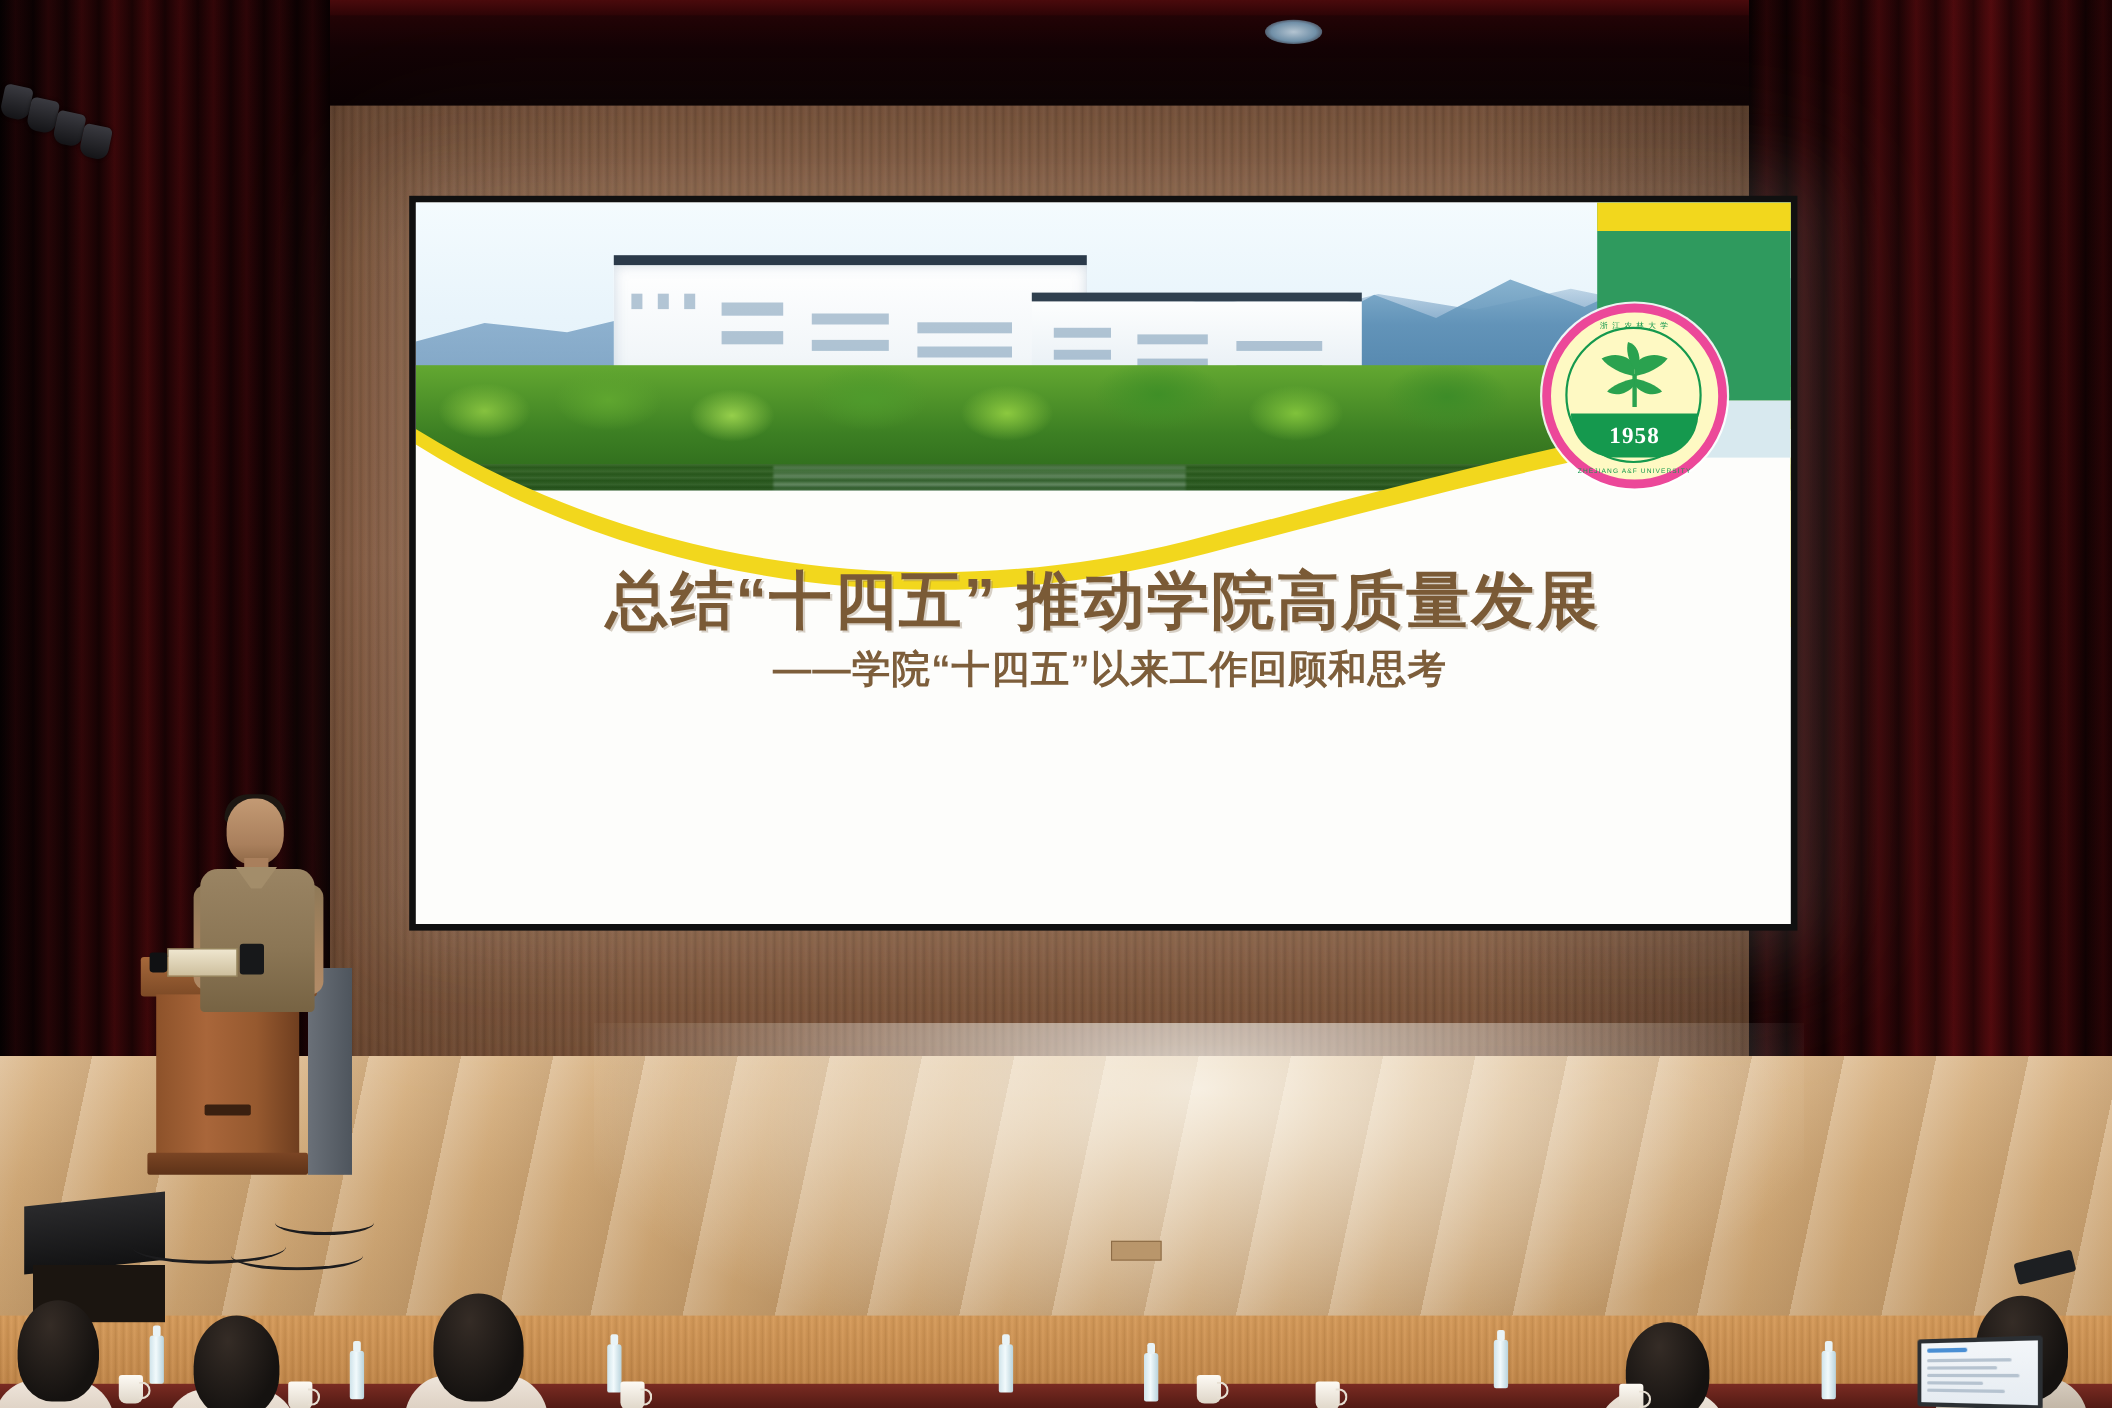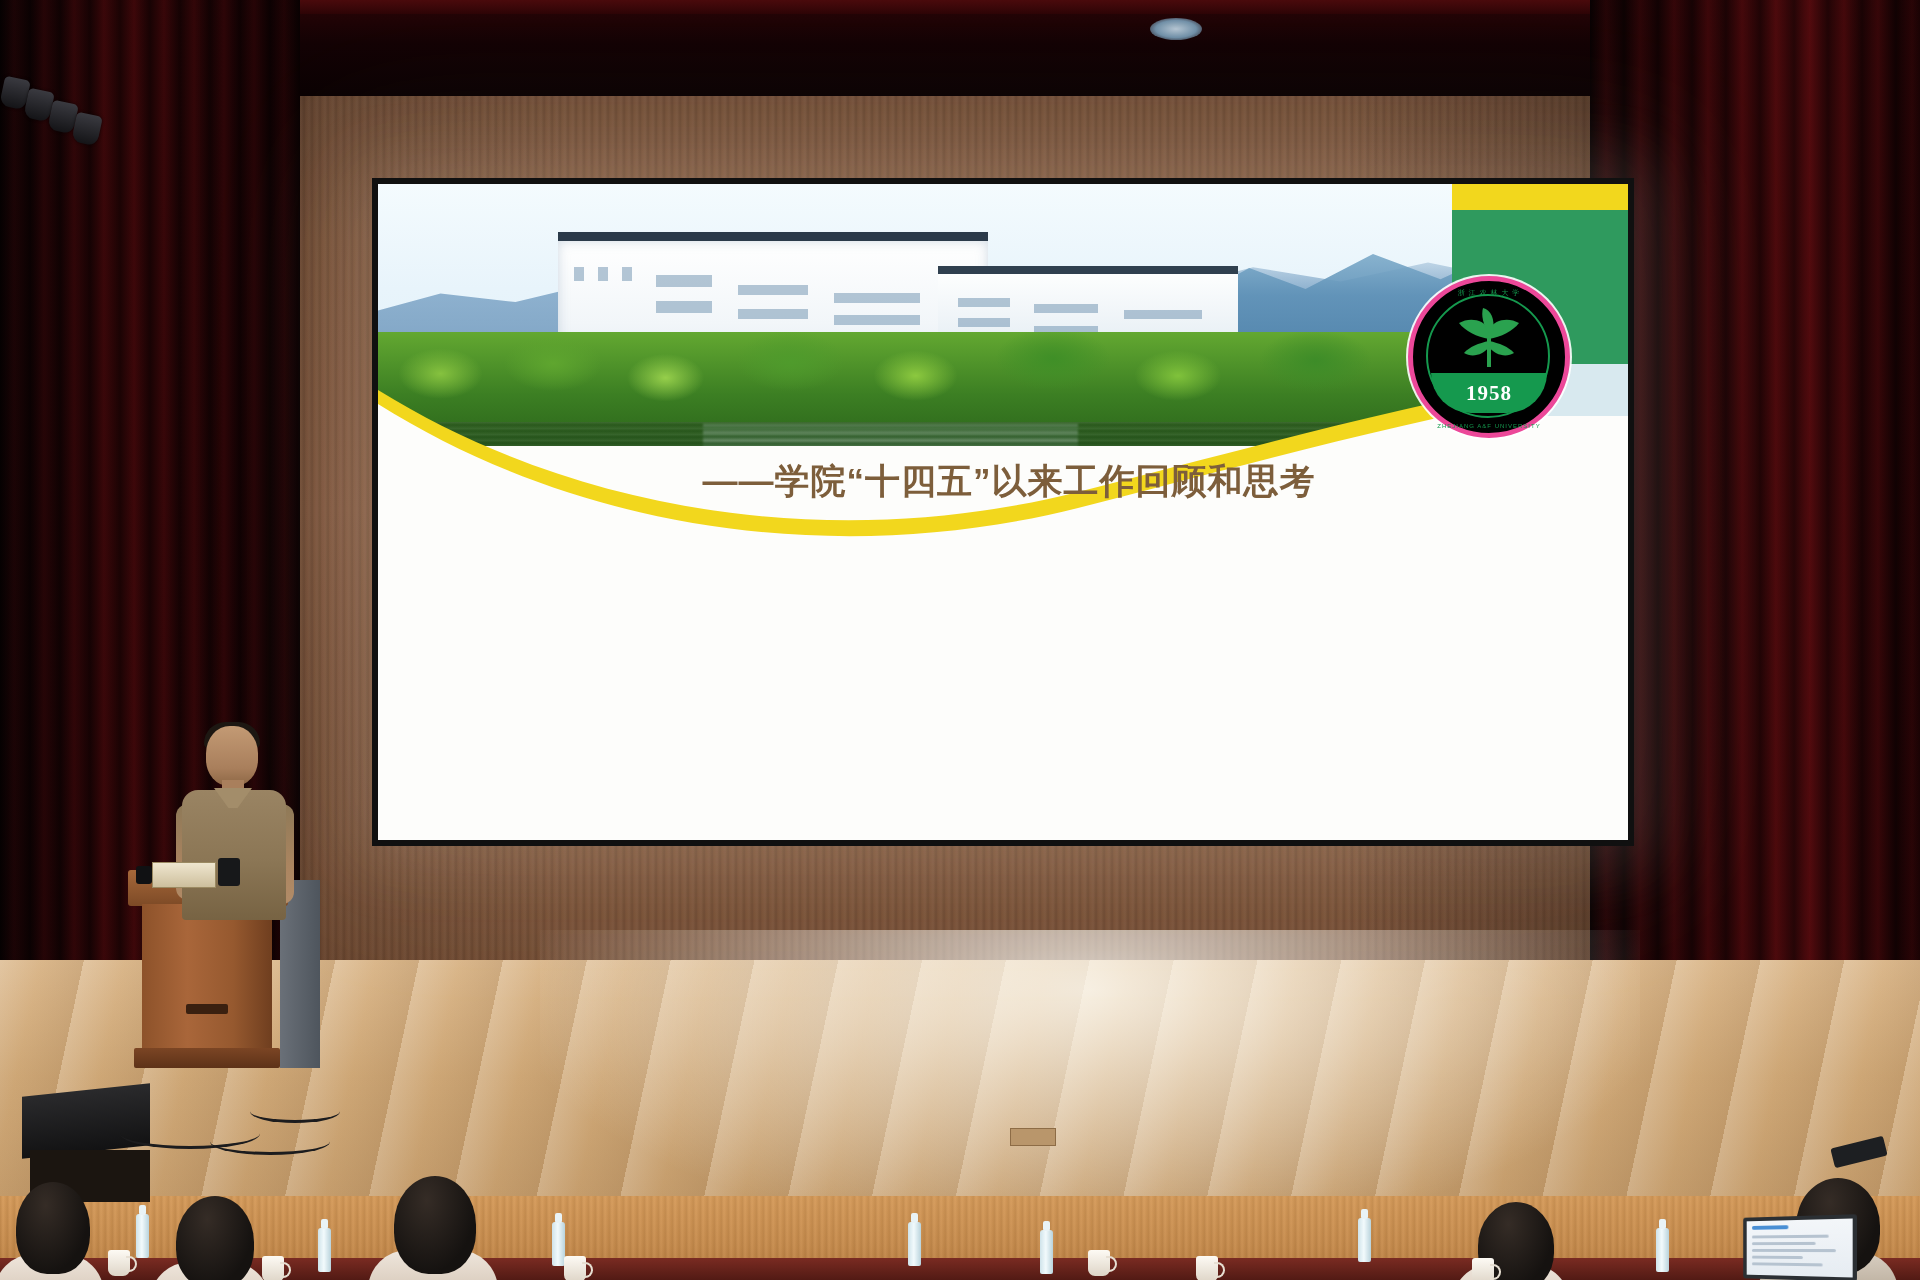--- a/index.html
+++ b/index.html
@@ -266,22 +266,22 @@
     background: #d8e9ef;
     z-index: 5;
   }
 
   
   .seal {
     position: absolute;
     right: 58px; top: 92px;
     width: 152px; height: 152px;
     border-radius: 50%;
-    background: #000000;
-    border: 5px solid #ec4899;
+    background: #fef9c3;
+    border: 8px solid #ec4899;
     z-index: 8;
     box-shadow: 0 0 0 2px rgba(255,255,255,.9);
     text-decoration: underline;
   }
   .seal-inner {
     position: absolute;
     left: 13px; top: 13px;
     width: 120px; height: 120px;
     border-radius: 50%;
     border: 2px solid #15994e;
@@ -330,21 +330,20 @@
   .slide-title {
     margin-top: 62px;
     font-size: 57px;
     font-weight: bold;
     color: #7a5a36;
     letter-spacing: 2px;
     text-shadow: 2px 2px 0 rgba(120,95,60,0.28), 1px 1px 0 rgba(255,255,255,0.5);
     white-space: nowrap;
   }
   .slide-subtitle {
-    margin-top: 12px;
     font-size: 35px;
     font-weight: bold;
     color: #7d5e3b;
     letter-spacing: 1px;
     white-space: nowrap;
     padding-left: 12px;
   }
   .presenter-row {
     margin-top: 44px;
     display: flex;
@@ -710,20 +709,21 @@
           <path d="M46,34 C36,36 26,40 21,46 C29,51 40,48 46,40 Z" fill="#2aa24f"></path>
           <path d="M46,34 C56,36 66,40 71,46 C63,51 52,48 46,40 Z" fill="#2aa24f"></path>
         </svg>
         <div class="seal-band">
           <span class="seal-year">1958</span>
         </div>
         <div class="seal-text-bottom">ZHEJIANG A&amp;F UNIVERSITY</div>
       </div>
 
       <div class="slide-body">
+        <div class="slide-title">总结“十四五” 推动学院高质量发展</div>
         <div class="slide-subtitle">——学院“十四五”以来工作回顾和思考</div>
       </div>
 
     </div>
   </div>
 
   <div class="stage-floor"></div>
   <div class="floor-glow"></div>
   <div class="floor-plate"></div>
 

